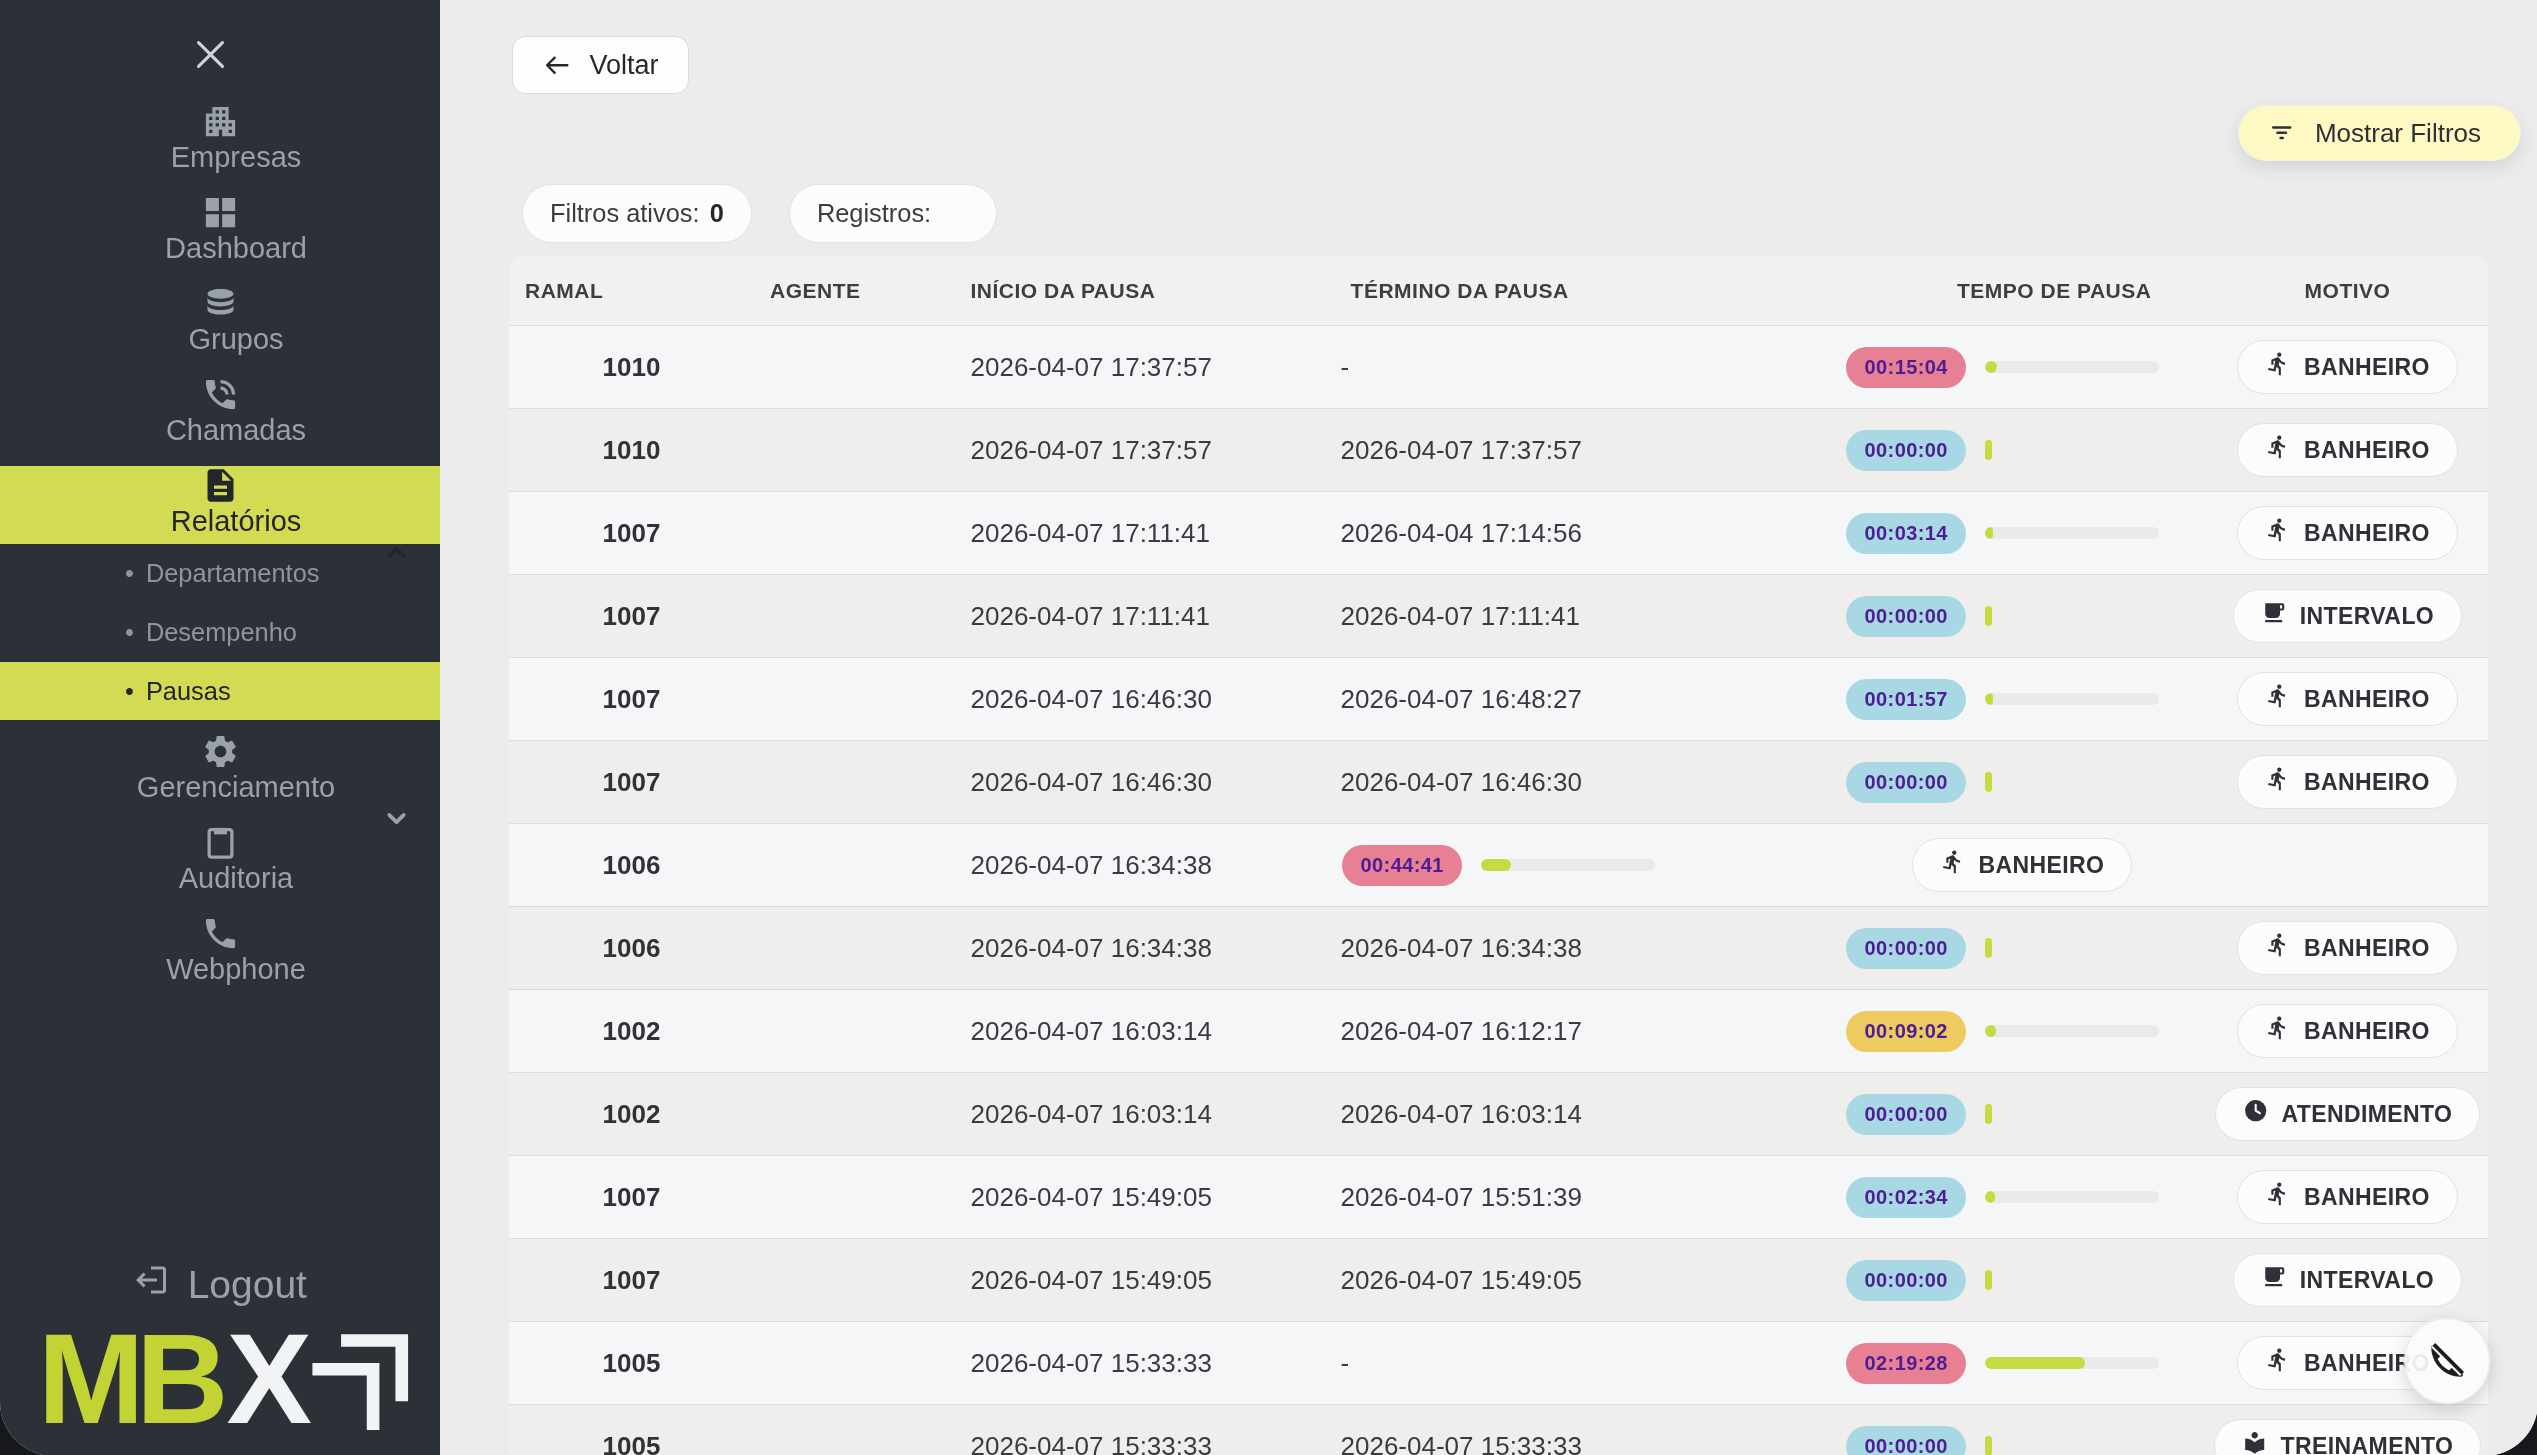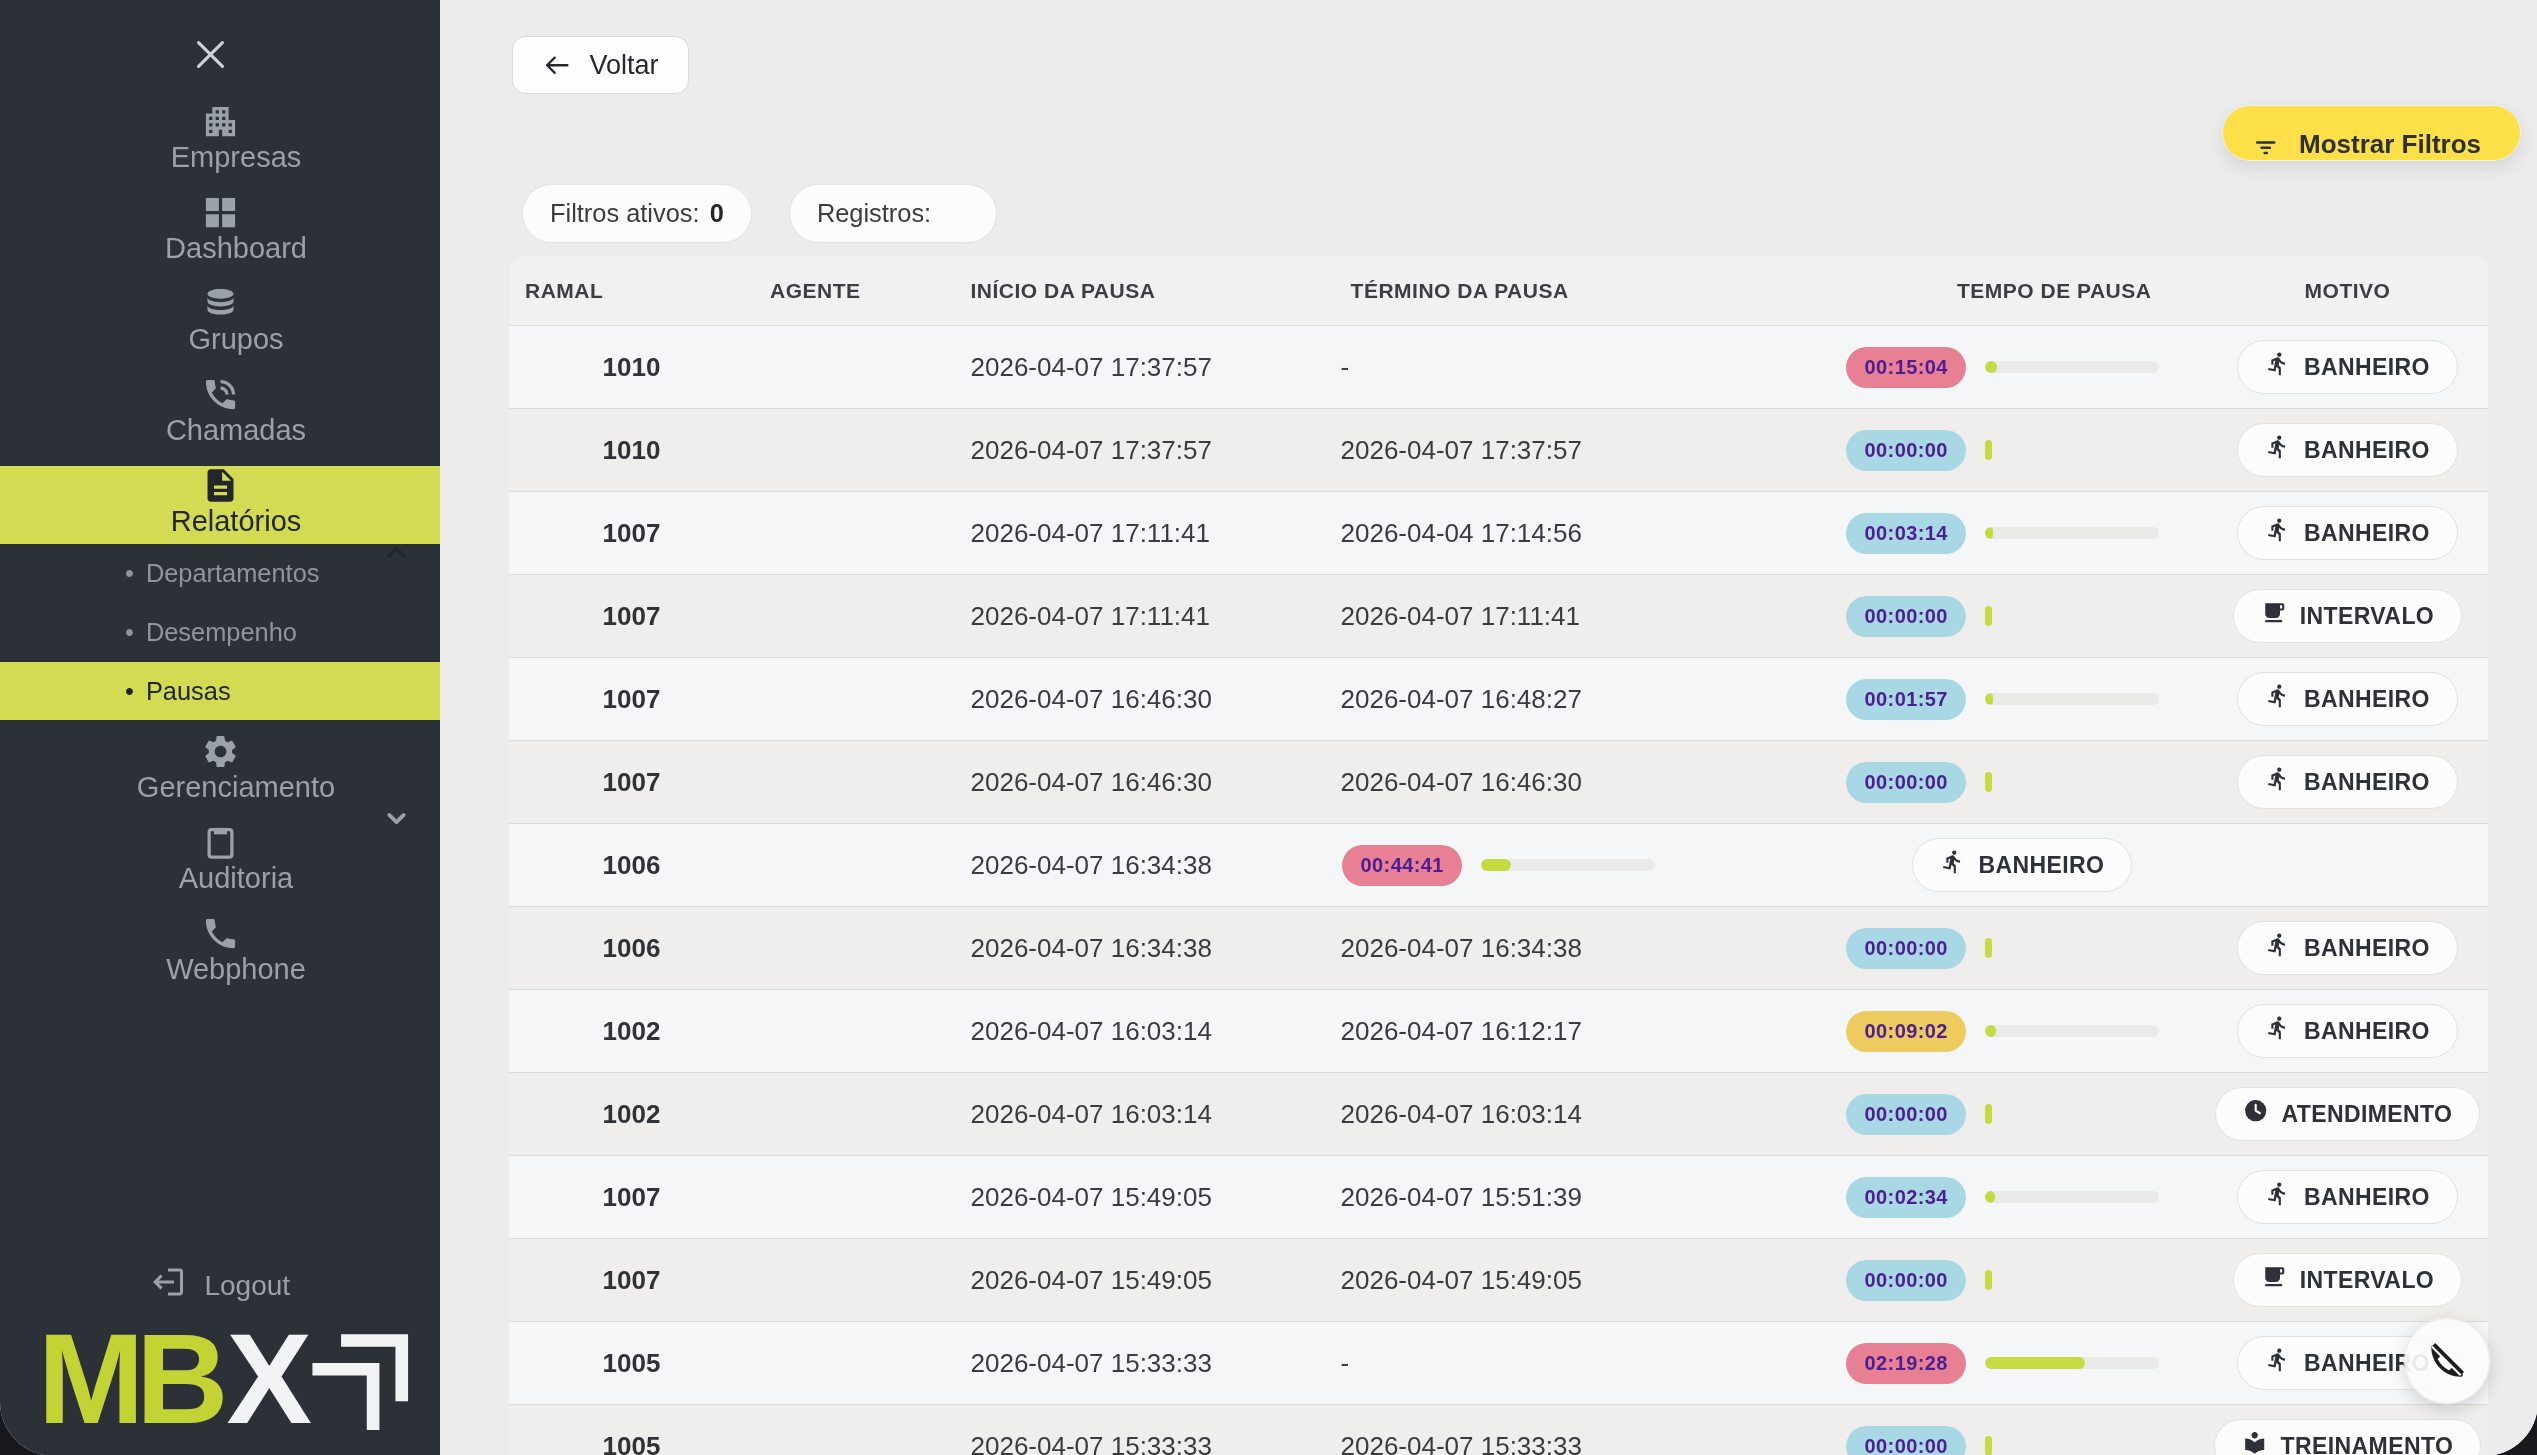--- a/index.html
+++ b/index.html
@@ -63,21 +63,21 @@
     background:#d2db51;
     color:#23262b;
     height:58px;
   }
   .side-sub.active-sub .bullet { color:#23262b; }
   .gap-before { margin-top:12px; }
 
   .logout {
     position:absolute; bottom:149px; left:0; right:0;
     display:flex; align-items:center; justify-content:center; gap:18.6px;
-    font-size:28px; color:#9ba1a8; cursor:pointer;
+    font-size:39px; color:#9ba1a8; cursor:pointer;
   }
   .logout .s-icon svg { width:36px; height:36px; transform:scaleX(-1); }
   .logo { position:absolute; bottom:13.5px; left:37px; }
 
   
   .main { flex:1; position:relative; background:#ececec; }
 
   .voltar-btn {
     position:absolute; top:36px; left:72px;
     height:58px;
@@ -88,27 +88,27 @@
     border-radius:13.5px;
     font-size:27px; color:#26282d;
     cursor:pointer;
     font-family:"Liberation Sans", sans-serif;
   }
   .voltar-btn svg { width:30.5px; height:30.5px; }
 
   .show-filters-btn {
     position:absolute; top:105px; right:17px;
     height:56px;
-    display:inline-flex; align-items:flex-end; gap:20.3px;
+    display:inline-flex; align-items:center; gap:20.3px;
     padding:0 39px 0 30.5px;
-    background:#fde047;
+    background:#fef9c3;
     border:0.8px solid #eef0f1;
     border-radius:28px;
     box-shadow:0 6.8px 18.6px rgba(0,0,0,0.10);
-    font-size:26px; font-weight:bold; color:#2e3035;
+    font-size:26px; font-weight:normal; color:#2e3035;
     cursor:pointer;
     font-family:"Liberation Sans", sans-serif;
   }
   .show-filters-btn svg { width:25.4px; height:25.4px; }
 
   .chips { position:absolute; top:184px; left:82px; display:flex; gap:37px; }
   .chip {
     height:59px;
     display:inline-flex; align-items:center; gap:10.2px;
     padding:0 27px;

